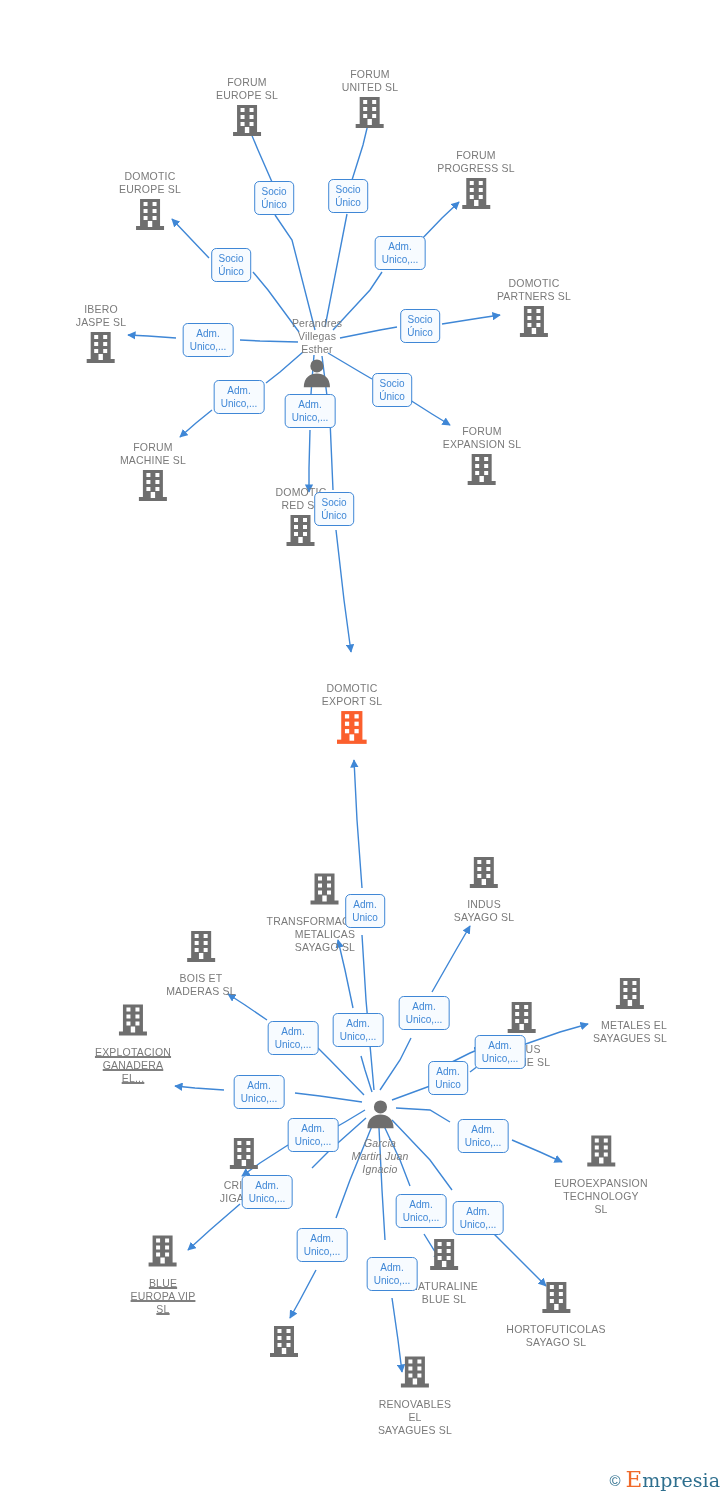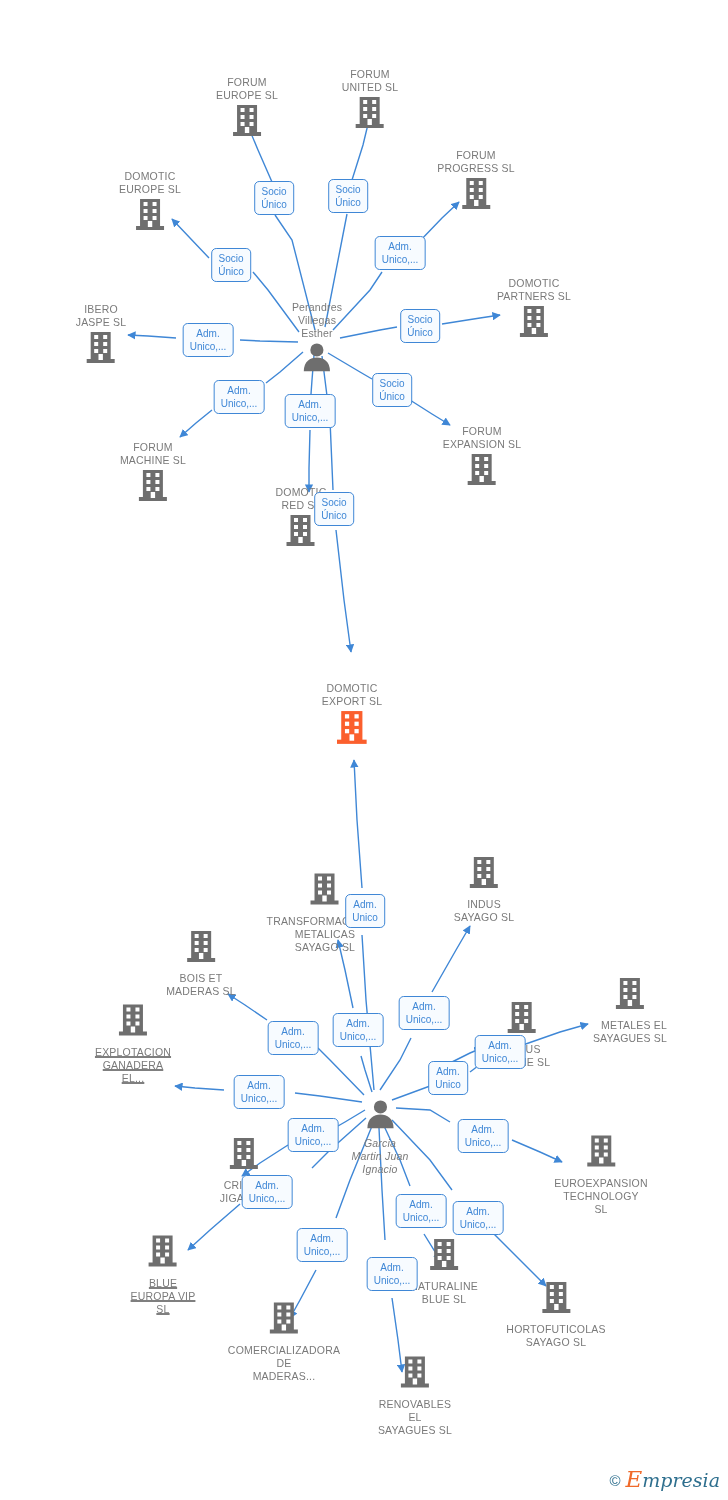--- a/index.html
+++ b/index.html
@@ -30,21 +30,21 @@
     box-sizing:border-box;
   }
 
   .watermark{
     position:absolute;right:8px;bottom:10px;
     display:flex;align-items:center;gap:5px;
   }
   .wm-c{color:#2e6f8e;font-size:15px;line-height:15px;}
   .wm-name{
     color:#2e6f8e;font-size:19px;line-height:19px;
-    font-family:"DejaVu Serif","Liberation Serif",serif;font-style:italic;
+    font-family:"DejaVu Serif","Liberation Serif",serif;
   }
   .wm-name .e{color:#f06a2a;font-size:23px;}
 </style>
 </head>
 <body>
 
 <div id="graph">
   <svg class="edges" viewBox="0 0 728 1500">
     <defs>
       <marker id="arrow" viewBox="0 0 10 10" refX="9" refY="5" markerWidth="6" markerHeight="6" orient="auto-start-reverse">
@@ -199,21 +199,21 @@
             <rect x="9.5" y="4" width="4" height="4" fill="#fff"></rect>
             <rect x="18.5" y="4" width="4" height="4" fill="#fff"></rect>
             <rect x="9.5" y="11" width="4" height="4" fill="#fff"></rect>
             <rect x="18.5" y="11" width="4" height="4" fill="#fff"></rect>
             <rect x="9.5" y="18" width="4" height="4" fill="#fff"></rect>
             <rect x="18.5" y="18" width="4" height="4" fill="#fff"></rect>
             <rect x="13.8" y="23" width="4.4" height="6" fill="#fff"></rect>
           </svg>
         </div>
       </div>
-      <div class="node" style="left: 317px; top: 336px;">
+      <div class="node" style="left: 317px; top: 352px;">
         <div class="node-label above">Perandres
 Villegas
 Esther</div>
         <div>
           <svg class="ico" width="30" height="30" viewBox="0 0 32 32">
             <circle cx="16" cy="9" r="7" fill="#6e6e6e"></circle>
             <path d="M 2 32 C 2 21 9 17 16 17 C 23 17 30 21 30 32 Z" fill="#6e6e6e"></path>
           </svg>
         </div>
       </div>
@@ -494,23 +494,20 @@
             <rect x="2" y="28" width="28" height="4" fill="#6e6e6e"></rect>
             <rect x="9.5" y="4" width="4" height="4" fill="#fff"></rect>
             <rect x="18.5" y="4" width="4" height="4" fill="#fff"></rect>
             <rect x="9.5" y="11" width="4" height="4" fill="#fff"></rect>
             <rect x="18.5" y="11" width="4" height="4" fill="#fff"></rect>
             <rect x="9.5" y="18" width="4" height="4" fill="#fff"></rect>
             <rect x="18.5" y="18" width="4" height="4" fill="#fff"></rect>
             <rect x="13.8" y="23" width="4.4" height="6" fill="#fff"></rect>
           </svg>
         </div>
-        <div class="node-label below">COMERCIALIZADORA
-DE
-MADERAS...</div>
       </div>
       <div class="node" style="left: 415px; top: 1396px;">
         <div>
           <svg class="ico" width="32" height="34" viewBox="0 0 32 34">
             <rect x="6" y="1" width="20" height="28" fill="#6e6e6e"></rect>
             <rect x="2" y="28" width="28" height="4" fill="#6e6e6e"></rect>
             <rect x="9.5" y="4" width="4" height="4" fill="#fff"></rect>
             <rect x="18.5" y="4" width="4" height="4" fill="#fff"></rect>
             <rect x="9.5" y="11" width="4" height="4" fill="#fff"></rect>
             <rect x="18.5" y="11" width="4" height="4" fill="#fff"></rect>

